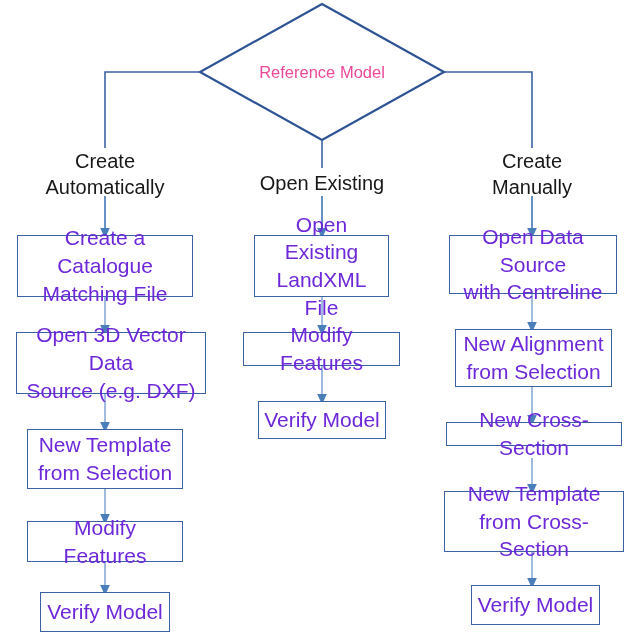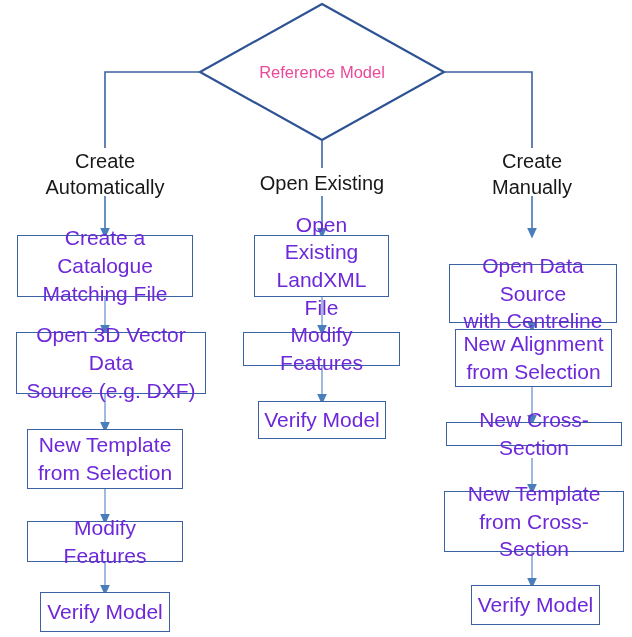--- a/index.html
+++ b/index.html
@@ -124,21 +124,21 @@
   <div class="node" style="left:27px; top:429px; width:156px; height:60px;">New Template
 from Selection</div>
   <div class="node" style="left:27px; top:521px; width:156px; height:41px;">Modify Features</div>
   <div class="node" style="left:40px; top:592px; width:130px; height:40px;">Verify Model</div>
 
   <div class="node" style="left:254px; top:235px; width:135px; height:62px;">Open Existing
 LandXML File</div>
   <div class="node" style="left:243px; top:332px; width:157px; height:34px;">Modify Features</div>
   <div class="node" style="left:258px; top:401px; width:128px; height:38px;">Verify Model</div>
 
-  <div class="node" style="left:449px; top:235px; width:168px; height:59px;margin-top:29px;">Open Data Source
+  <div class="node" style="left:449px; top:235px; width:168px; height:59px;">Open Data Source
 with Centreline</div>
   <div class="node" style="left:455px; top:329px; width:157px; height:58px;">New Alignment
 from Selection</div>
   <div class="node" style="left:446px; top:422px; width:176px; height:24px;">New Cross-Section</div>
   <div class="node" style="left:444px; top:491px; width:180px; height:61px;">New Template
 from Cross-Section</div>
   <div class="node" style="left:471px; top:585px; width:129px; height:40px;">Verify Model</div>
 
 </div>
 

